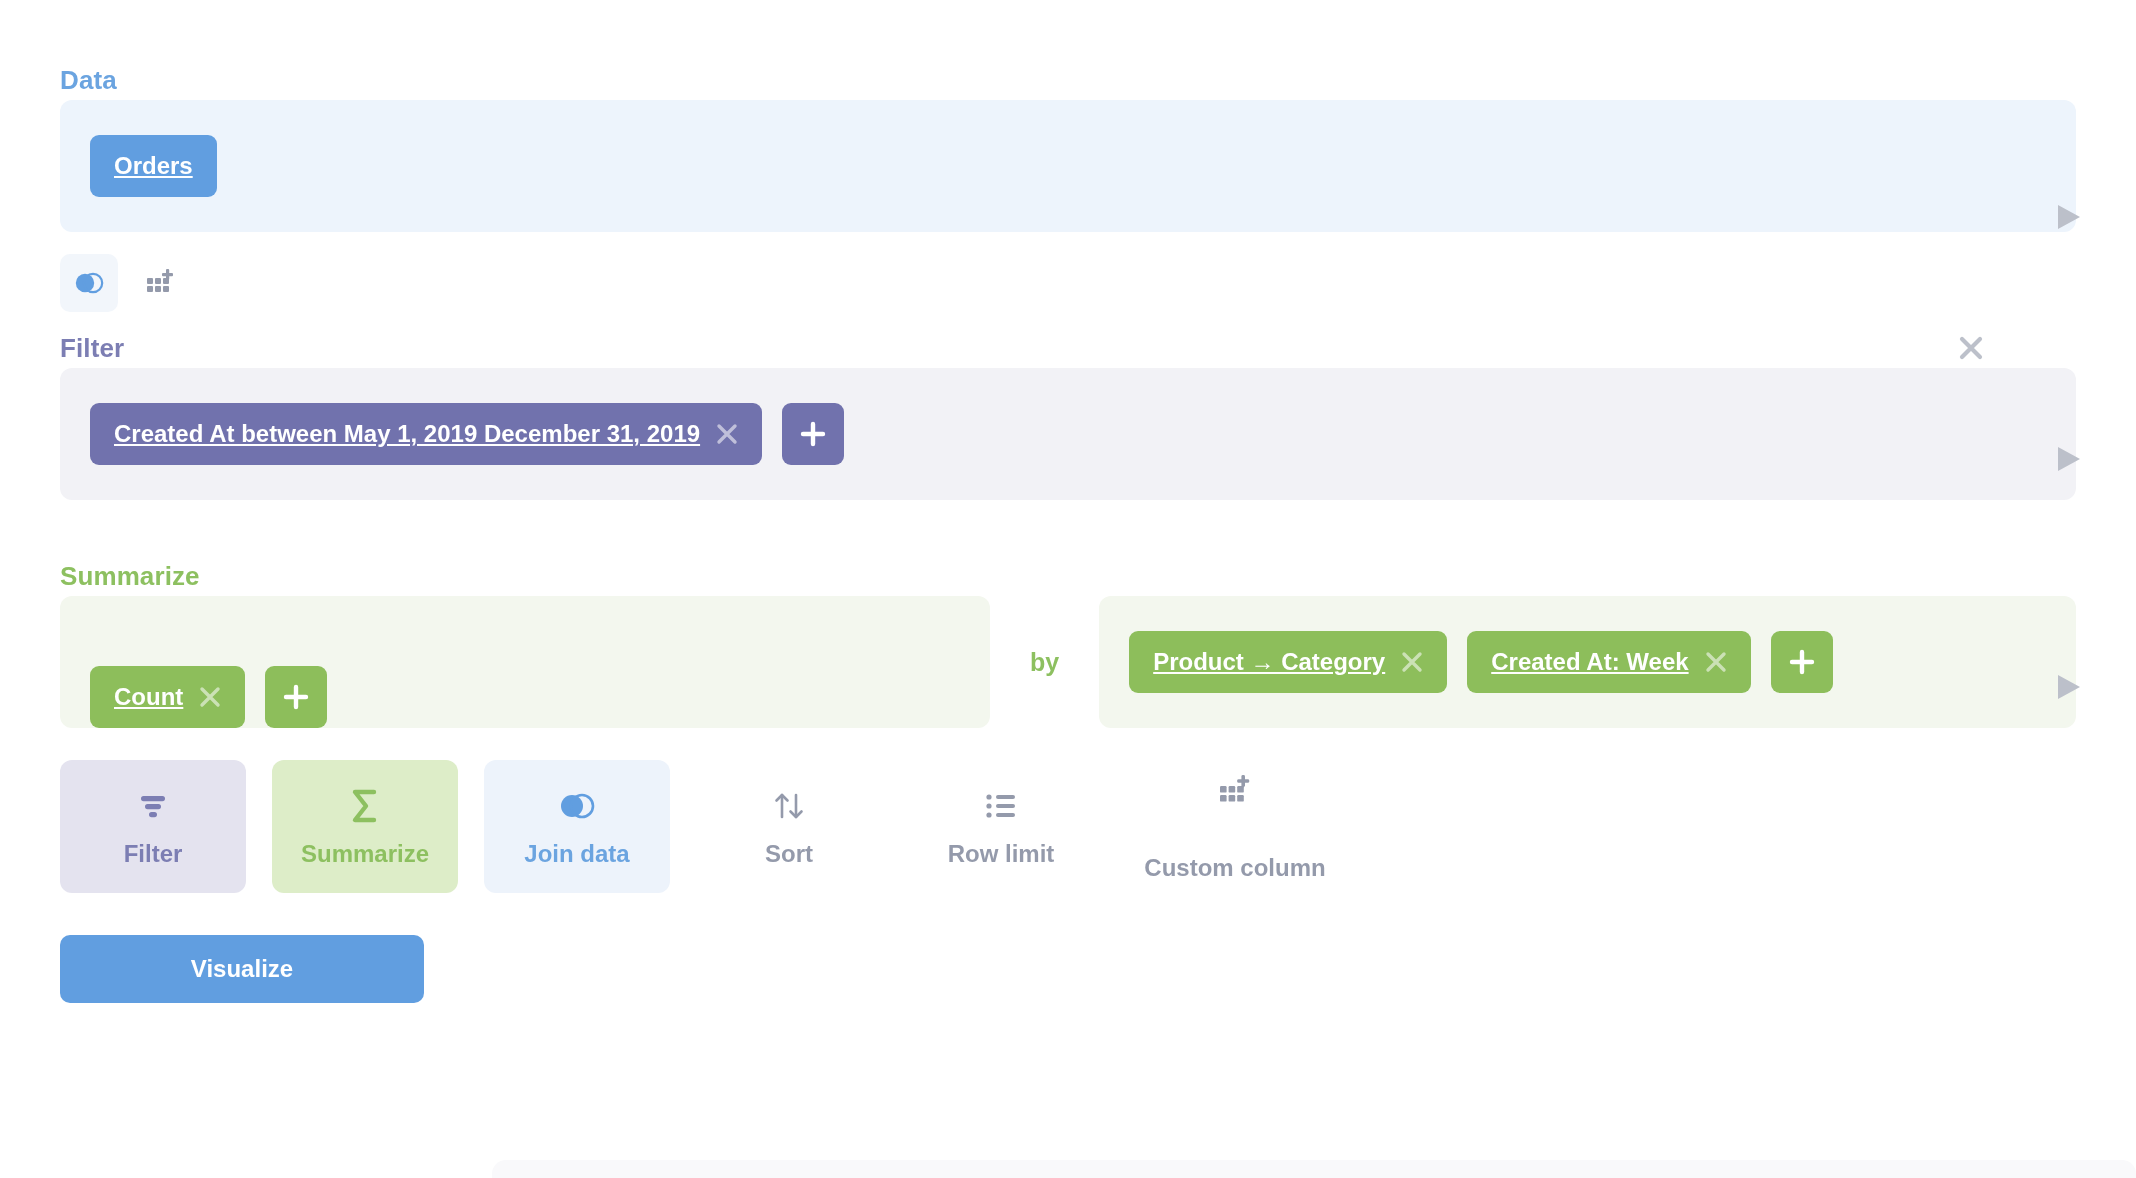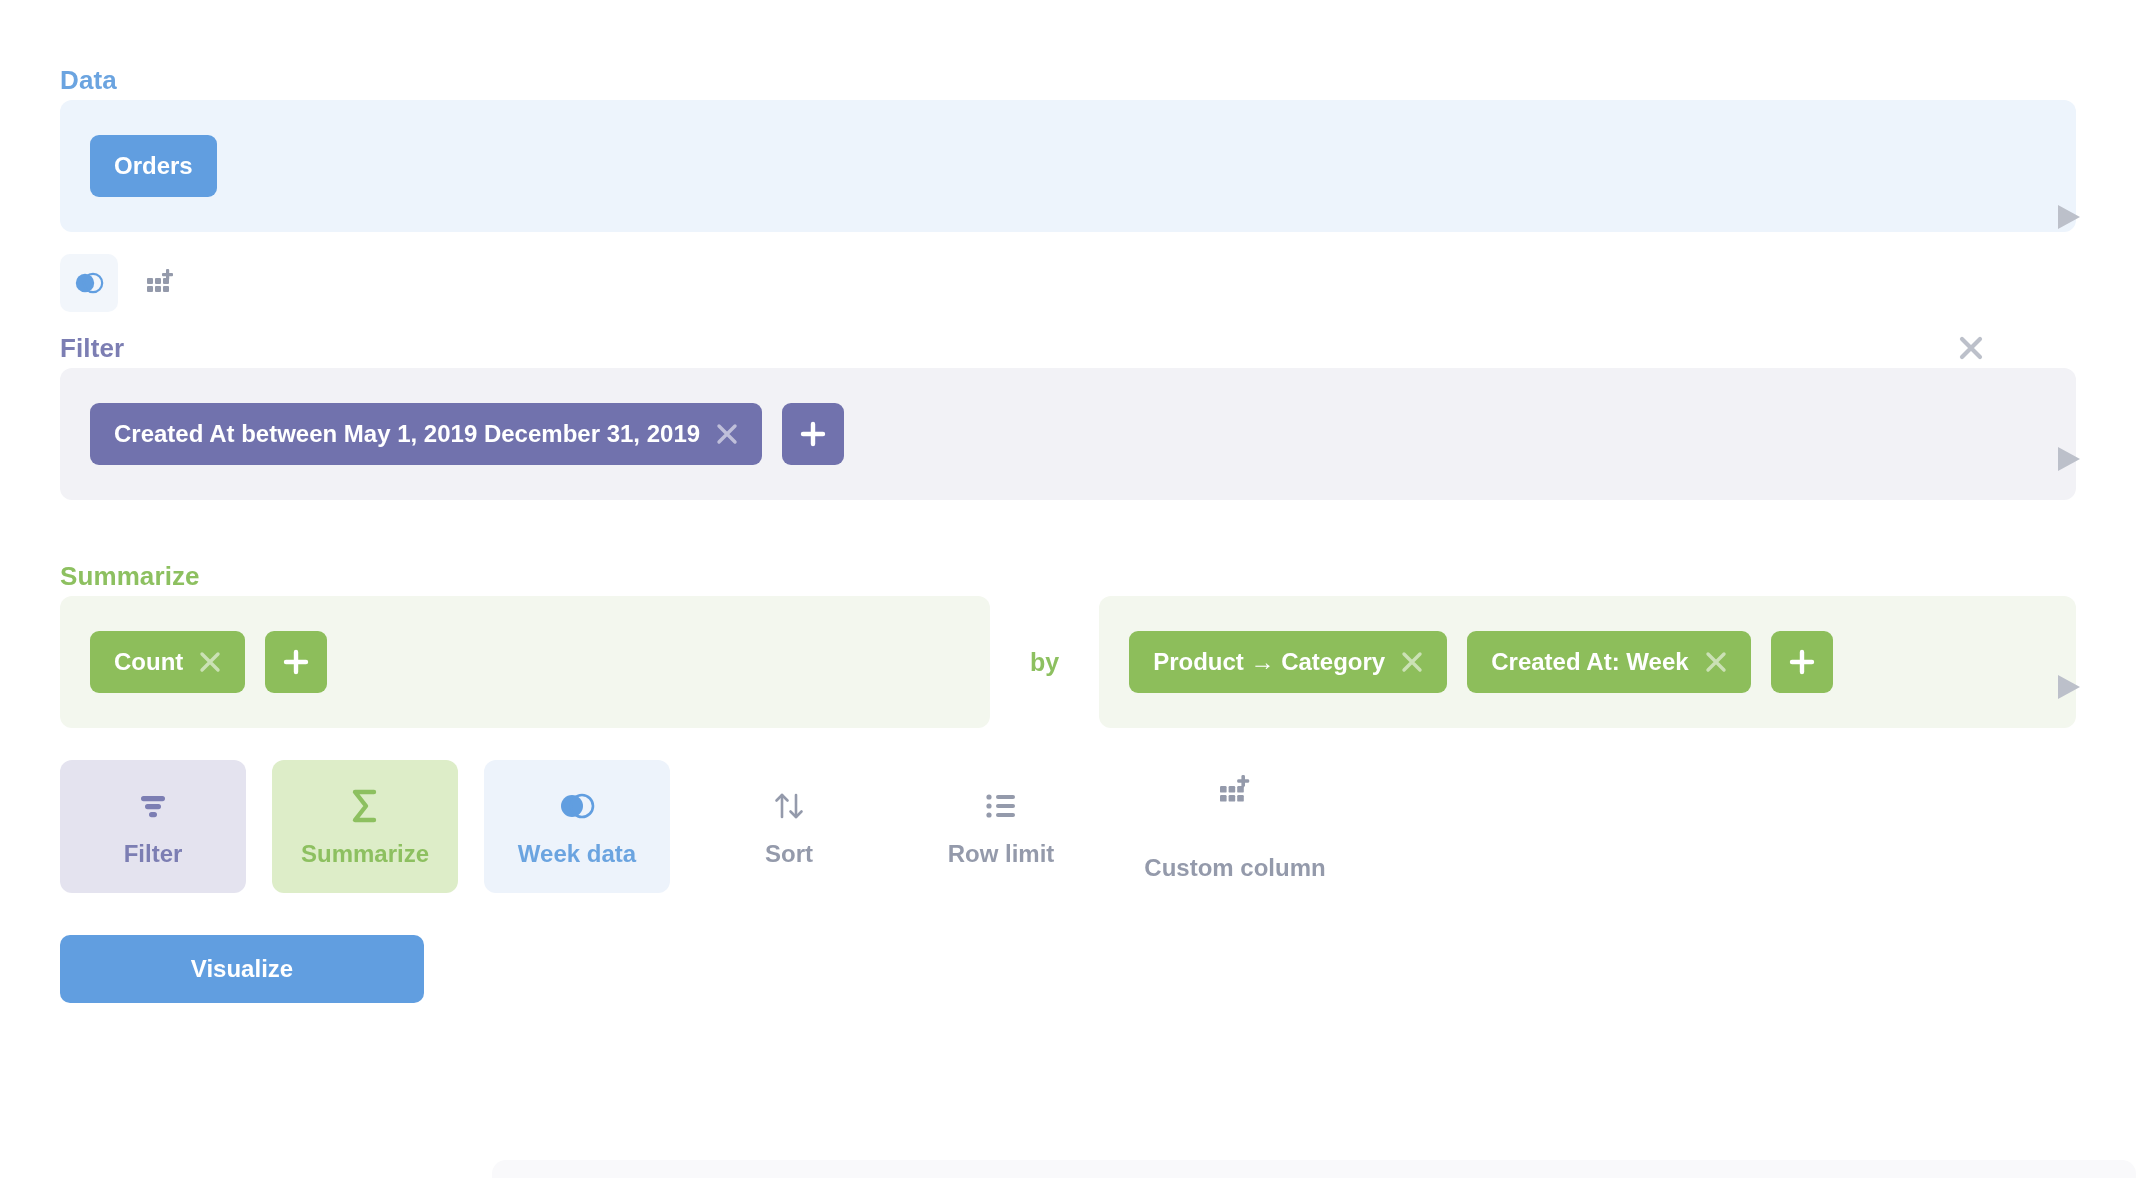--- a/index.html
+++ b/index.html
@@ -74,21 +74,21 @@
   .panel {
     border-radius: 12px;
     display: flex;
     align-items: center;
     min-height: 132px;
     padding: 0 30px;
   }
   .panel-data      { background: #EDF4FC; flex: 1; }
   .panel-filter    { background: #F2F2F6; flex: 1; }
   .panel-summarize { background: #F3F7EE; }
-  .panel-agg   { width: 930px; }
+  .panel-agg   { width: 930px; align-items: flex-end; }
   .panel-break { flex: 1; }
 
   
   .preview-run {
     position: absolute;
     right: 48px;
     width: 38px; height: 38px;
     display: flex; align-items: center; justify-content: center;
     cursor: pointer;
   }
@@ -99,20 +99,21 @@
     align-items: center;
     gap: 16px;
     height: 62px;
     padding: 4px 24px;
     border-radius: 9px;
     color: #ffffff;
     font-size: 24px;
     font-weight: 700;
     white-space: nowrap;
     cursor: pointer;
+    text-decoration: underline;
   }
   .pill-blue   { background: #619EE0; }
   .pill-purple { background: #7172AD; }
   .pill-green  { background: #8DBE5B; }
 
   .pill-x {
     display: inline-flex;
     align-items: center;
     justify-content: center;
     opacity: .55;
@@ -378,21 +379,21 @@
         <span class="action-label">Summarize</span>
       </div>
 
       <div class="action a-join">
         <span class="action-icon">
           <svg width="38" height="28" viewBox="0 0 38 28">
             <circle cx="14" cy="14" r="11" fill="#619EE0"></circle>
             <circle cx="24" cy="14" r="11" fill="none" stroke="#619EE0" stroke-width="2.6"></circle>
           </svg>
         </span>
-        <span class="action-label">Week data</span>
+        <span class="action-label">Join data</span>
       </div>
 
       <div class="action a-plain">
         <span class="action-icon">
           <svg width="34" height="34" viewBox="0 0 34 34">
             <g stroke="#949AAB" stroke-width="2.6" fill="none" stroke-linecap="round" stroke-linejoin="round">
               <path d="M10 28 V6"></path>
                 <path d="M4.5 11.5 L10 6 L15.5 11.5"></path>
               <path d="M24 6 V28"></path>
                 <path d="M18.5 22.5 L24 28 L29.5 22.5"></path>

